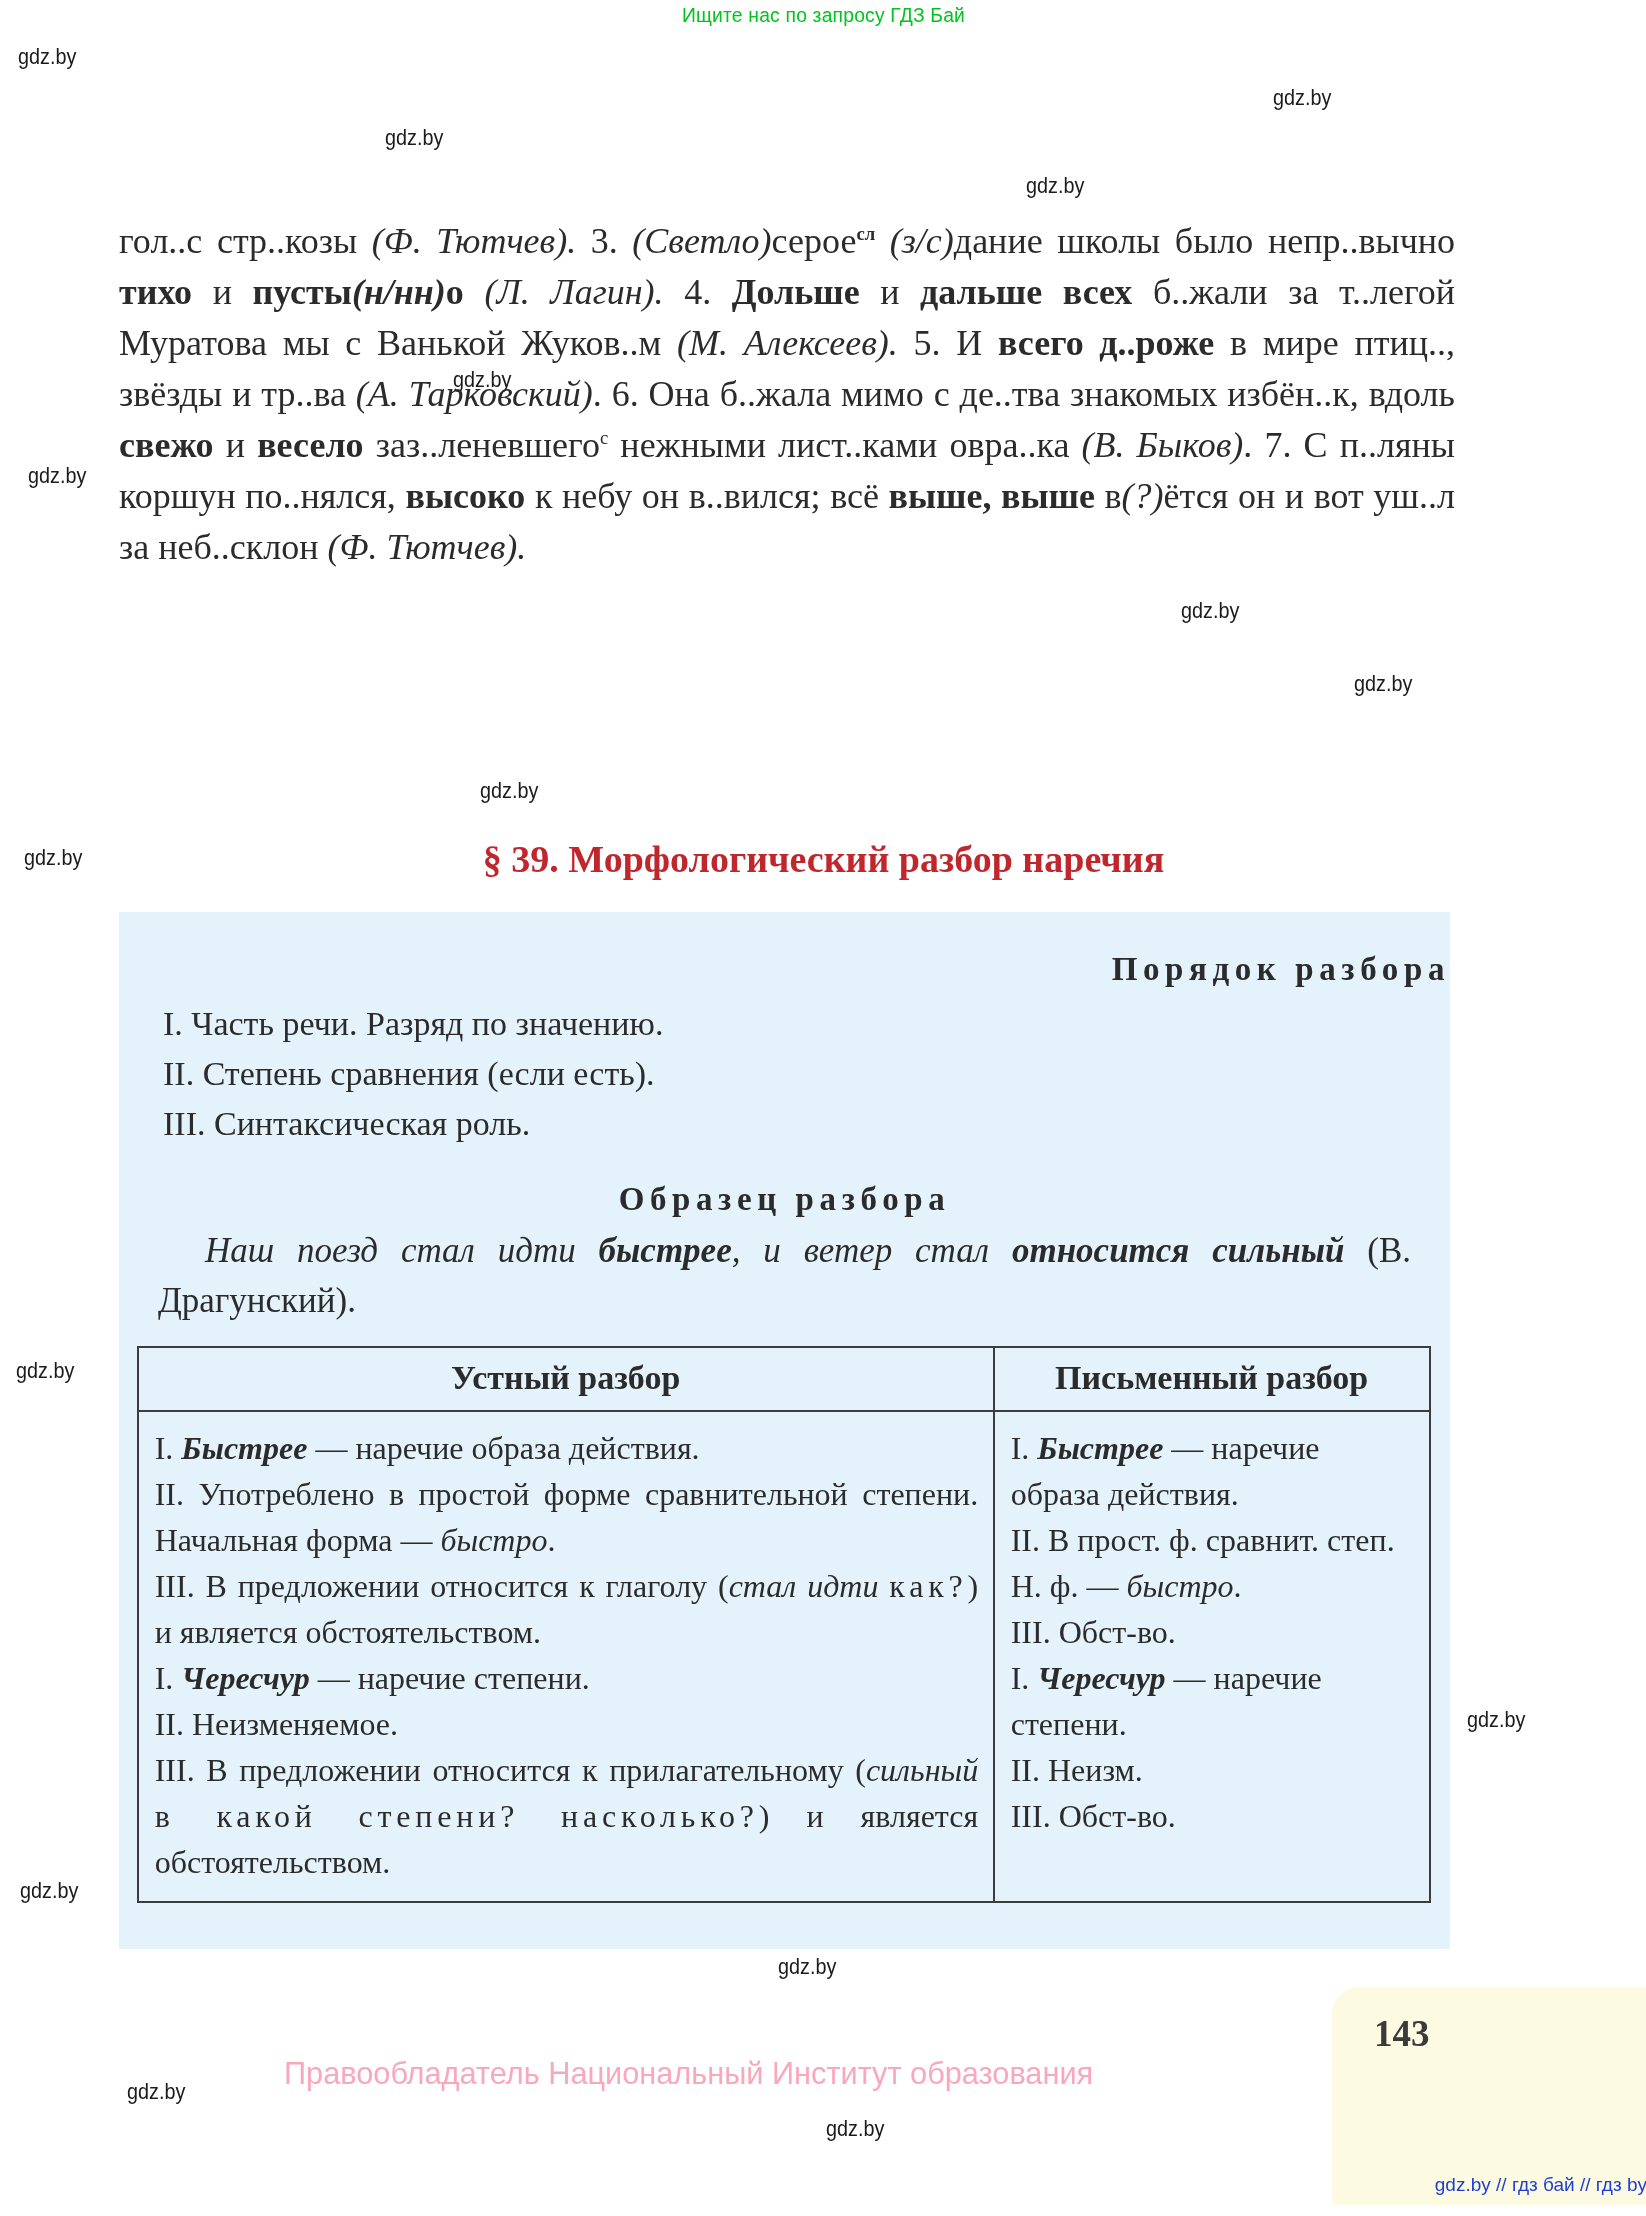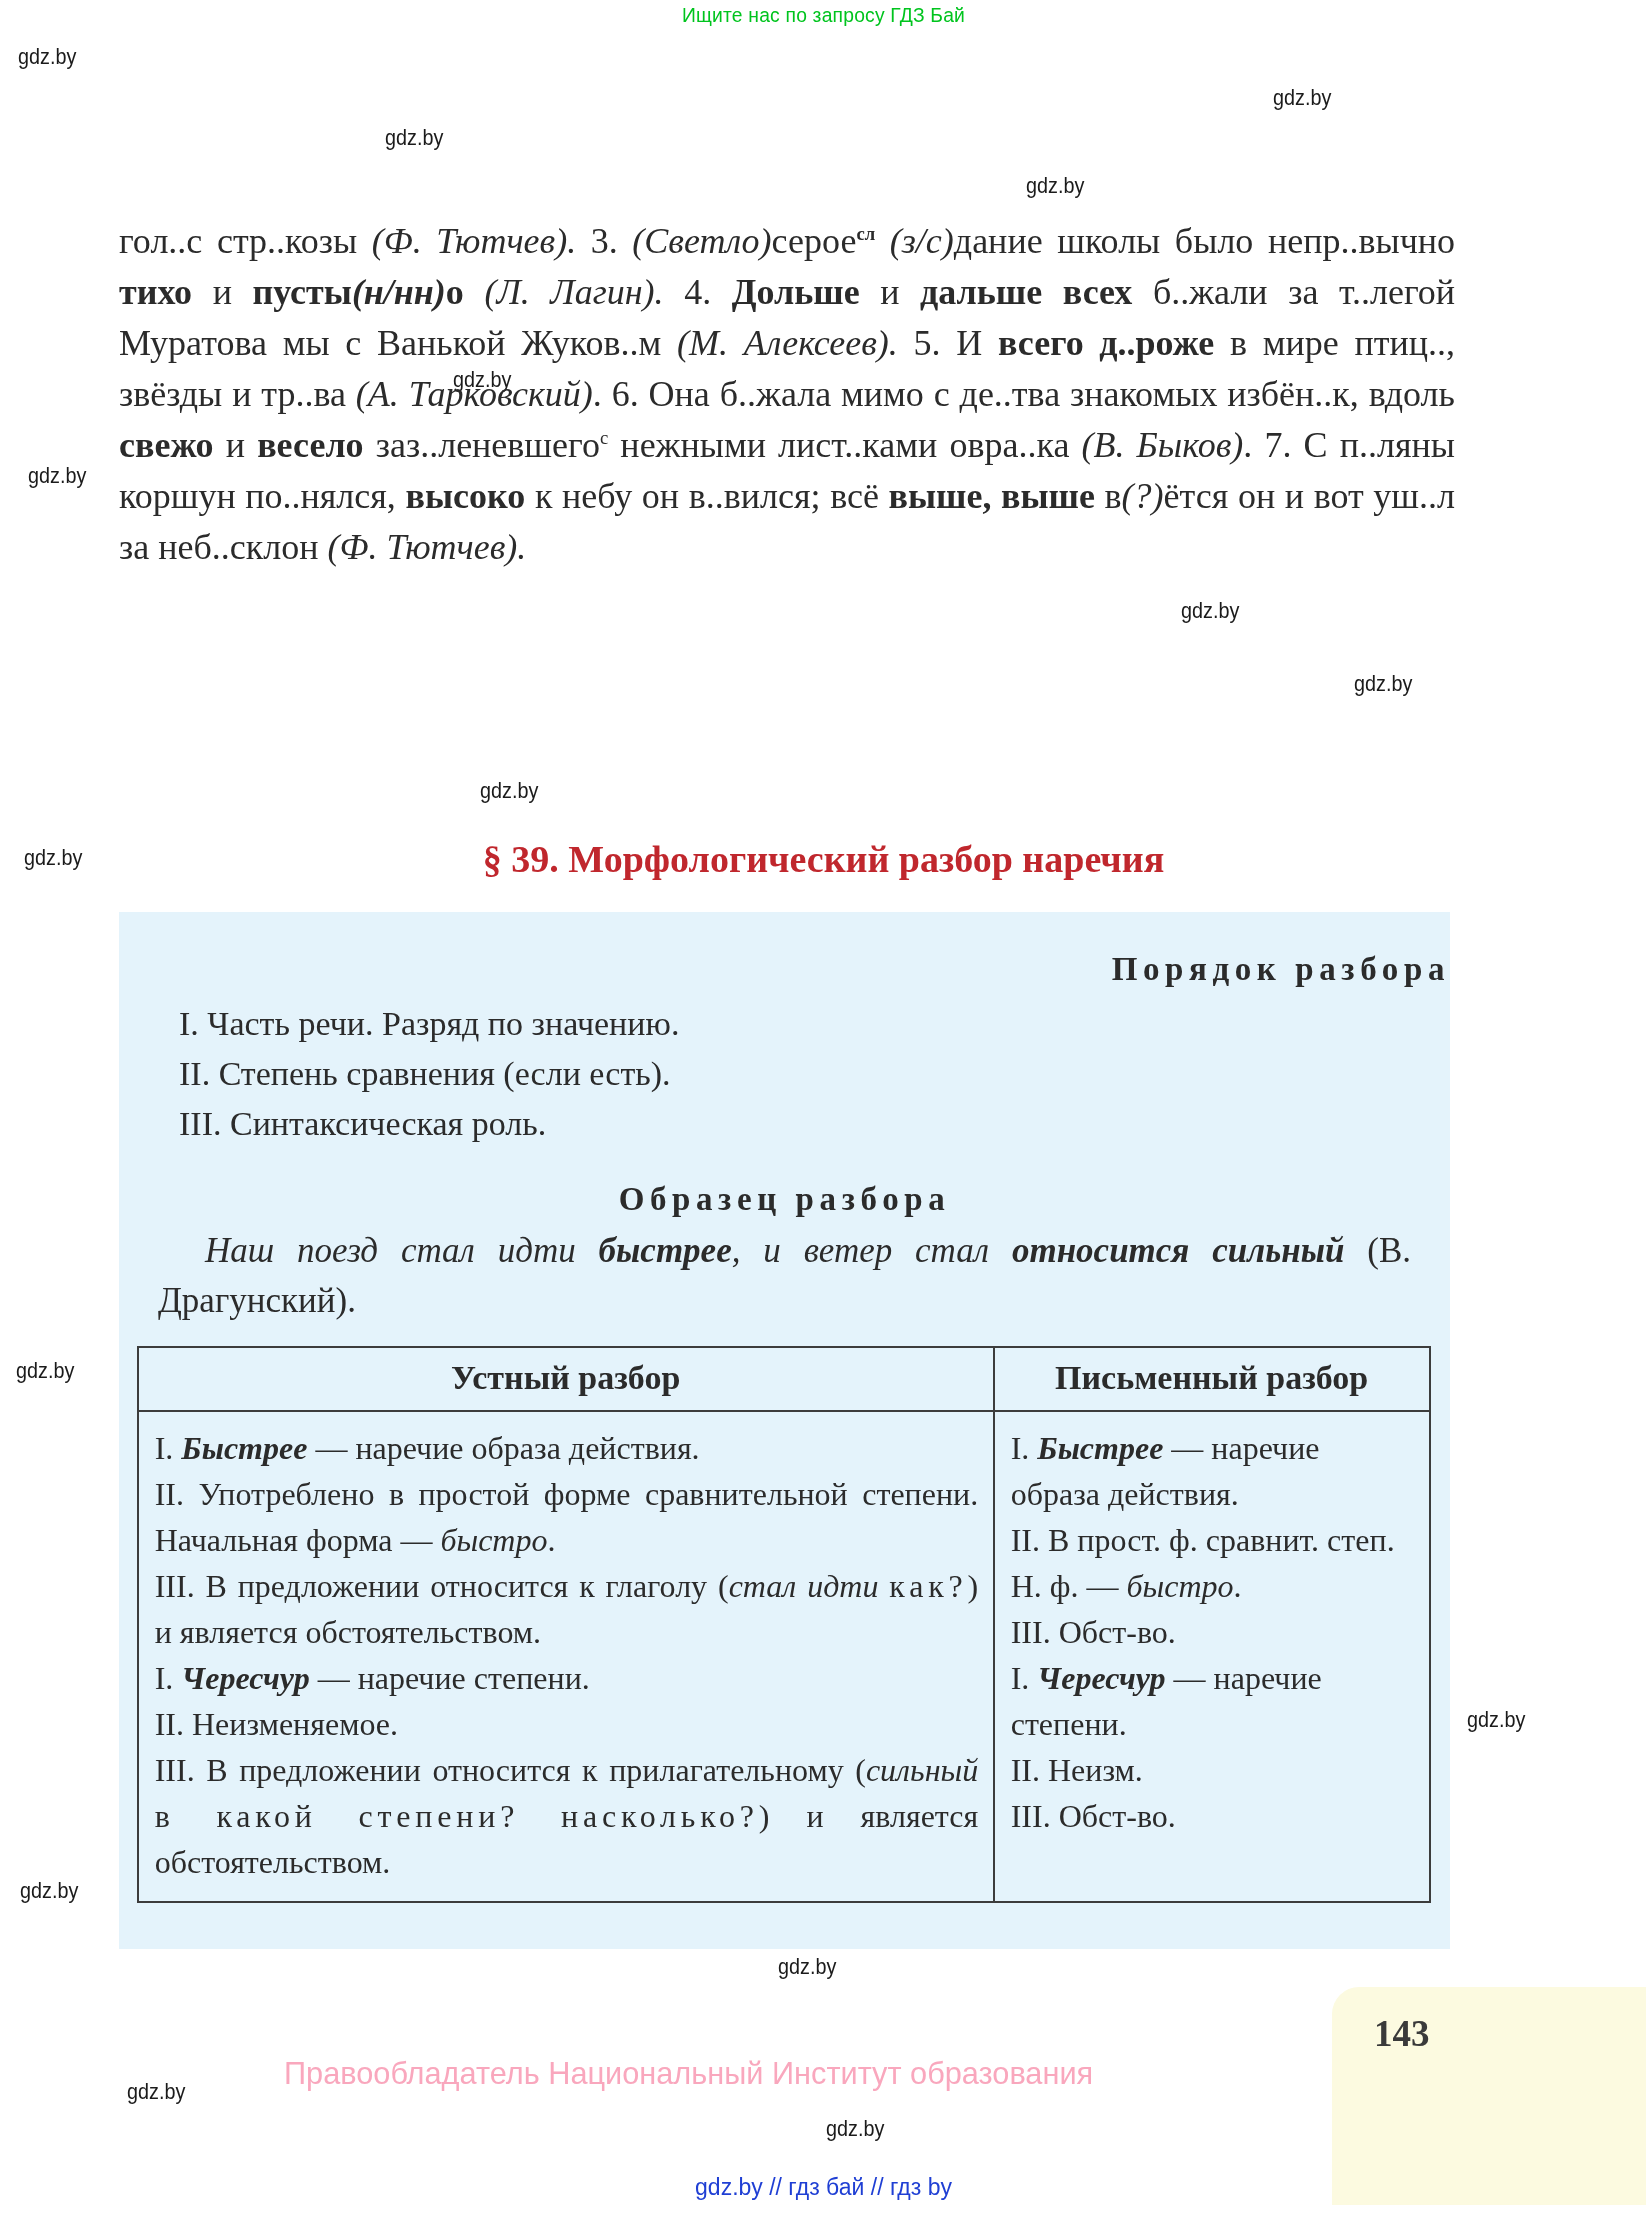--- a/index.html
+++ b/index.html
@@ -89,21 +89,21 @@
 
   .panel-title {
     text-align: right;
     font-size: 33px;
     font-weight: bold;
     letter-spacing: 5.6px;
     margin-top: 39px;
   }
   .panel-list {
     margin: 11.3px 0 0 0;
-    padding: 0 0 0 60px;
+    padding: 0 0 0 44px;
     font-size: 34px;
     line-height: 50px;
   }
   .panel-list div { white-space: nowrap; }
 
   .panel-title2 {
     text-align: center;
     font-size: 33px;
     font-weight: bold;
     letter-spacing: 5.6px;
@@ -191,23 +191,23 @@
     transform: scaleX(0.96);
     transform-origin: left center;
   }
 
   
   .bottom-links {
     position: absolute;
     left: 0;
     top: 2174px;
     width: 100%;
-    text-align: center;
+    text-align: right;
     font-family: "Liberation Sans", sans-serif;
-    font-size: 23px;
+    font-size: 19px;
     color: #1f3fd4;
     white-space: nowrap;
   }
 </style>
 </head>
 <body>
 
 <div class="promo-line">Ищите нас по запросу ГДЗ Бай</div>
 
 <div id="watermark-layer">

